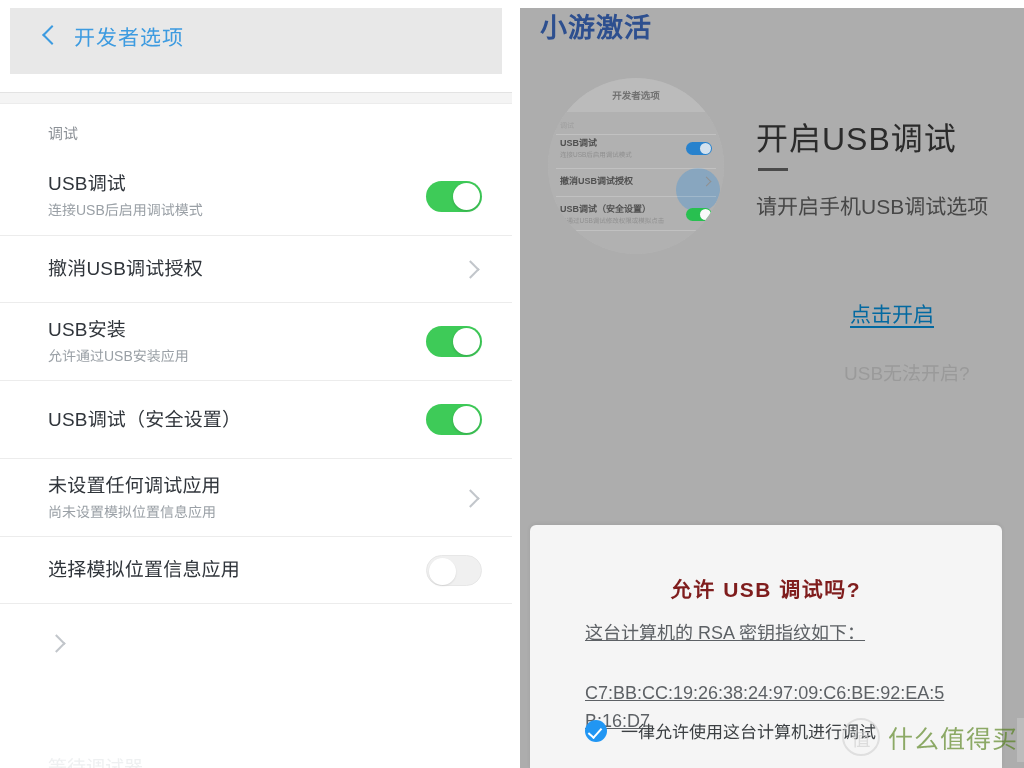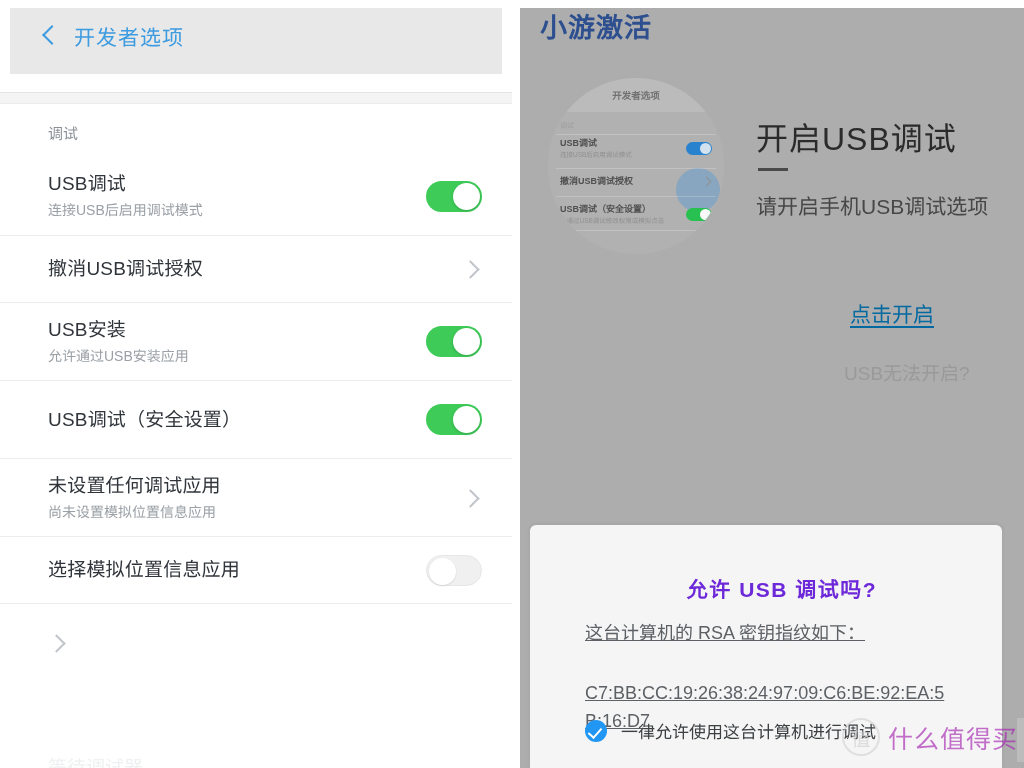--- a/index.html
+++ b/index.html
@@ -372,25 +372,25 @@
     width: 472px;
     height: 243px;
     background: #f5f5f5;
     border-top-left-radius: 6px;
     border-top-right-radius: 6px;
     box-shadow: 0 -1px 4px rgba(0,0,0,0.07);
     overflow: hidden;
   }
   .dlg-title {
     position: absolute;
-    left: 16px; top: 48px;
+    left: 0; top: 48px;
     width: 472px;
     text-align: center;
     font-size: 21px;
-    color: #6d28d9;
+    color: #7f1d1d;
     font-weight: 700;
     letter-spacing: 1.5px;
   }
   .dlg-body {
     position: absolute;
     left: 55px; top: 94px;
     width: 360px;
     font-size: 18px;
     color: #5d6165;
     line-height: 28px;
@@ -444,21 +444,21 @@
     display: flex;
     align-items: center;
     justify-content: center;
     font-size: 19px;
     color: #cdcdcd;
     margin-right: 8px;
     flex: 0 0 auto;
   }
   .wm-text {
     font-size: 25px;
-    color: #a21caf;
+    color: #4d7c0f;
     letter-spacing: 1px;
     white-space: nowrap;
   }
   .wm-bar {
     position: absolute;
     right: 0; bottom: 6px;
     width: 7px; height: 44px;
     background: #bcbcbc;
   }
 </style>

